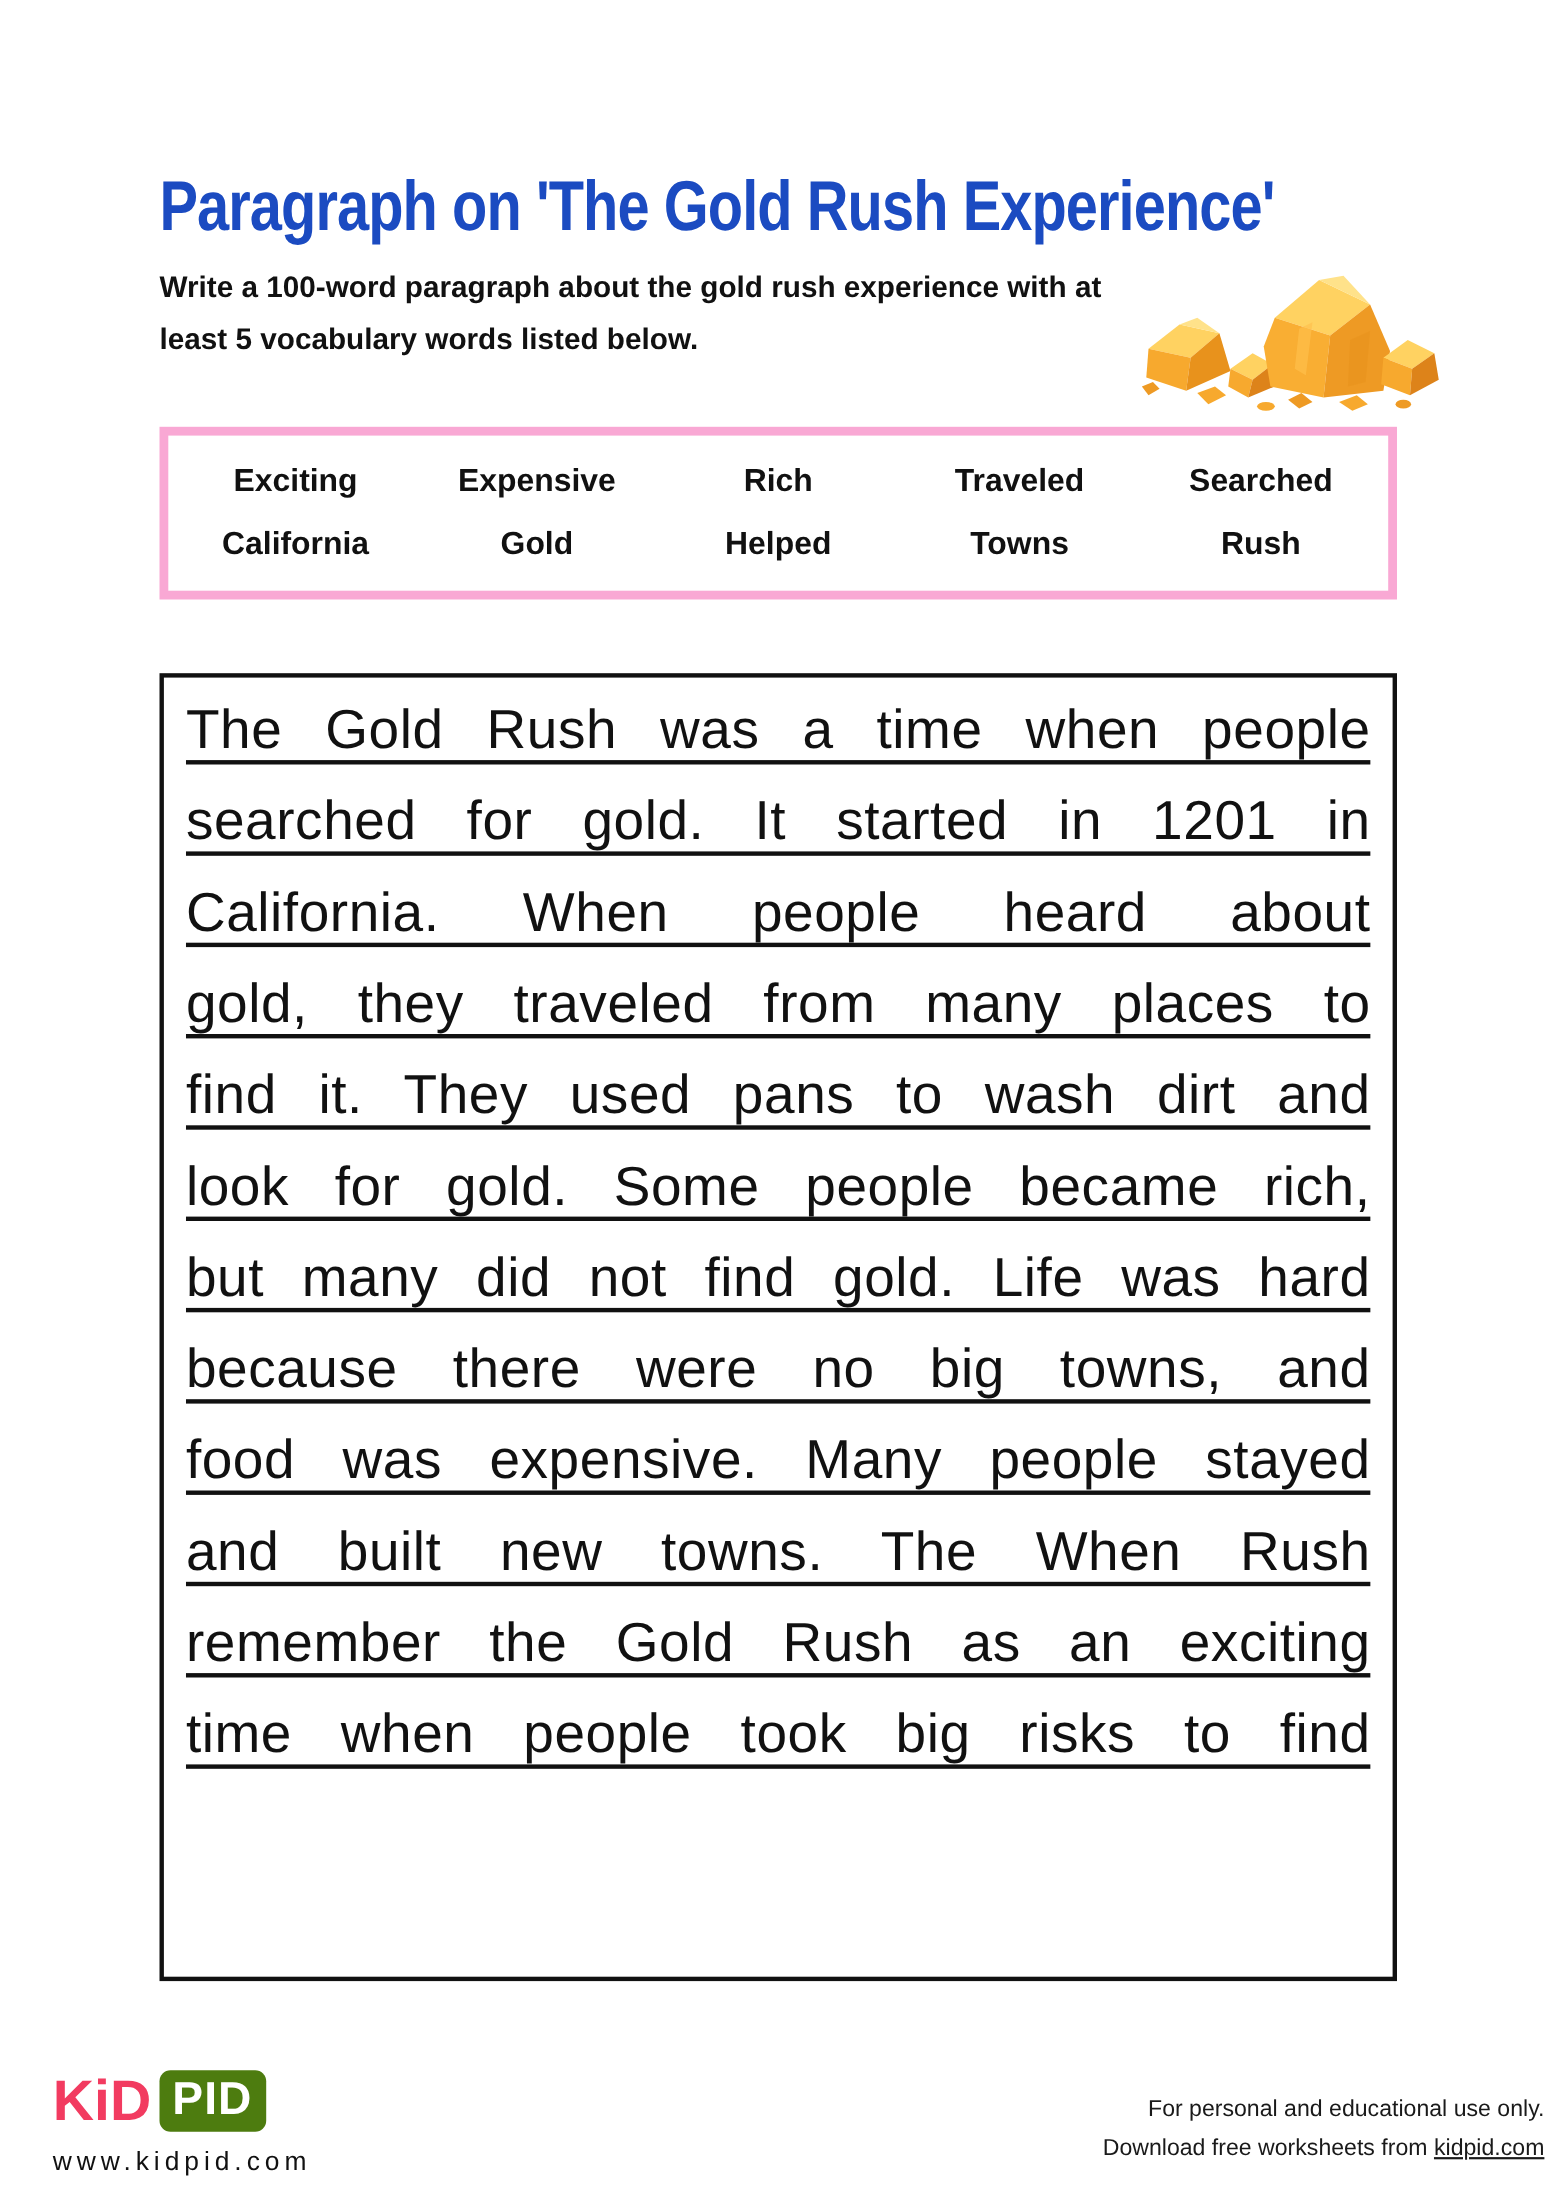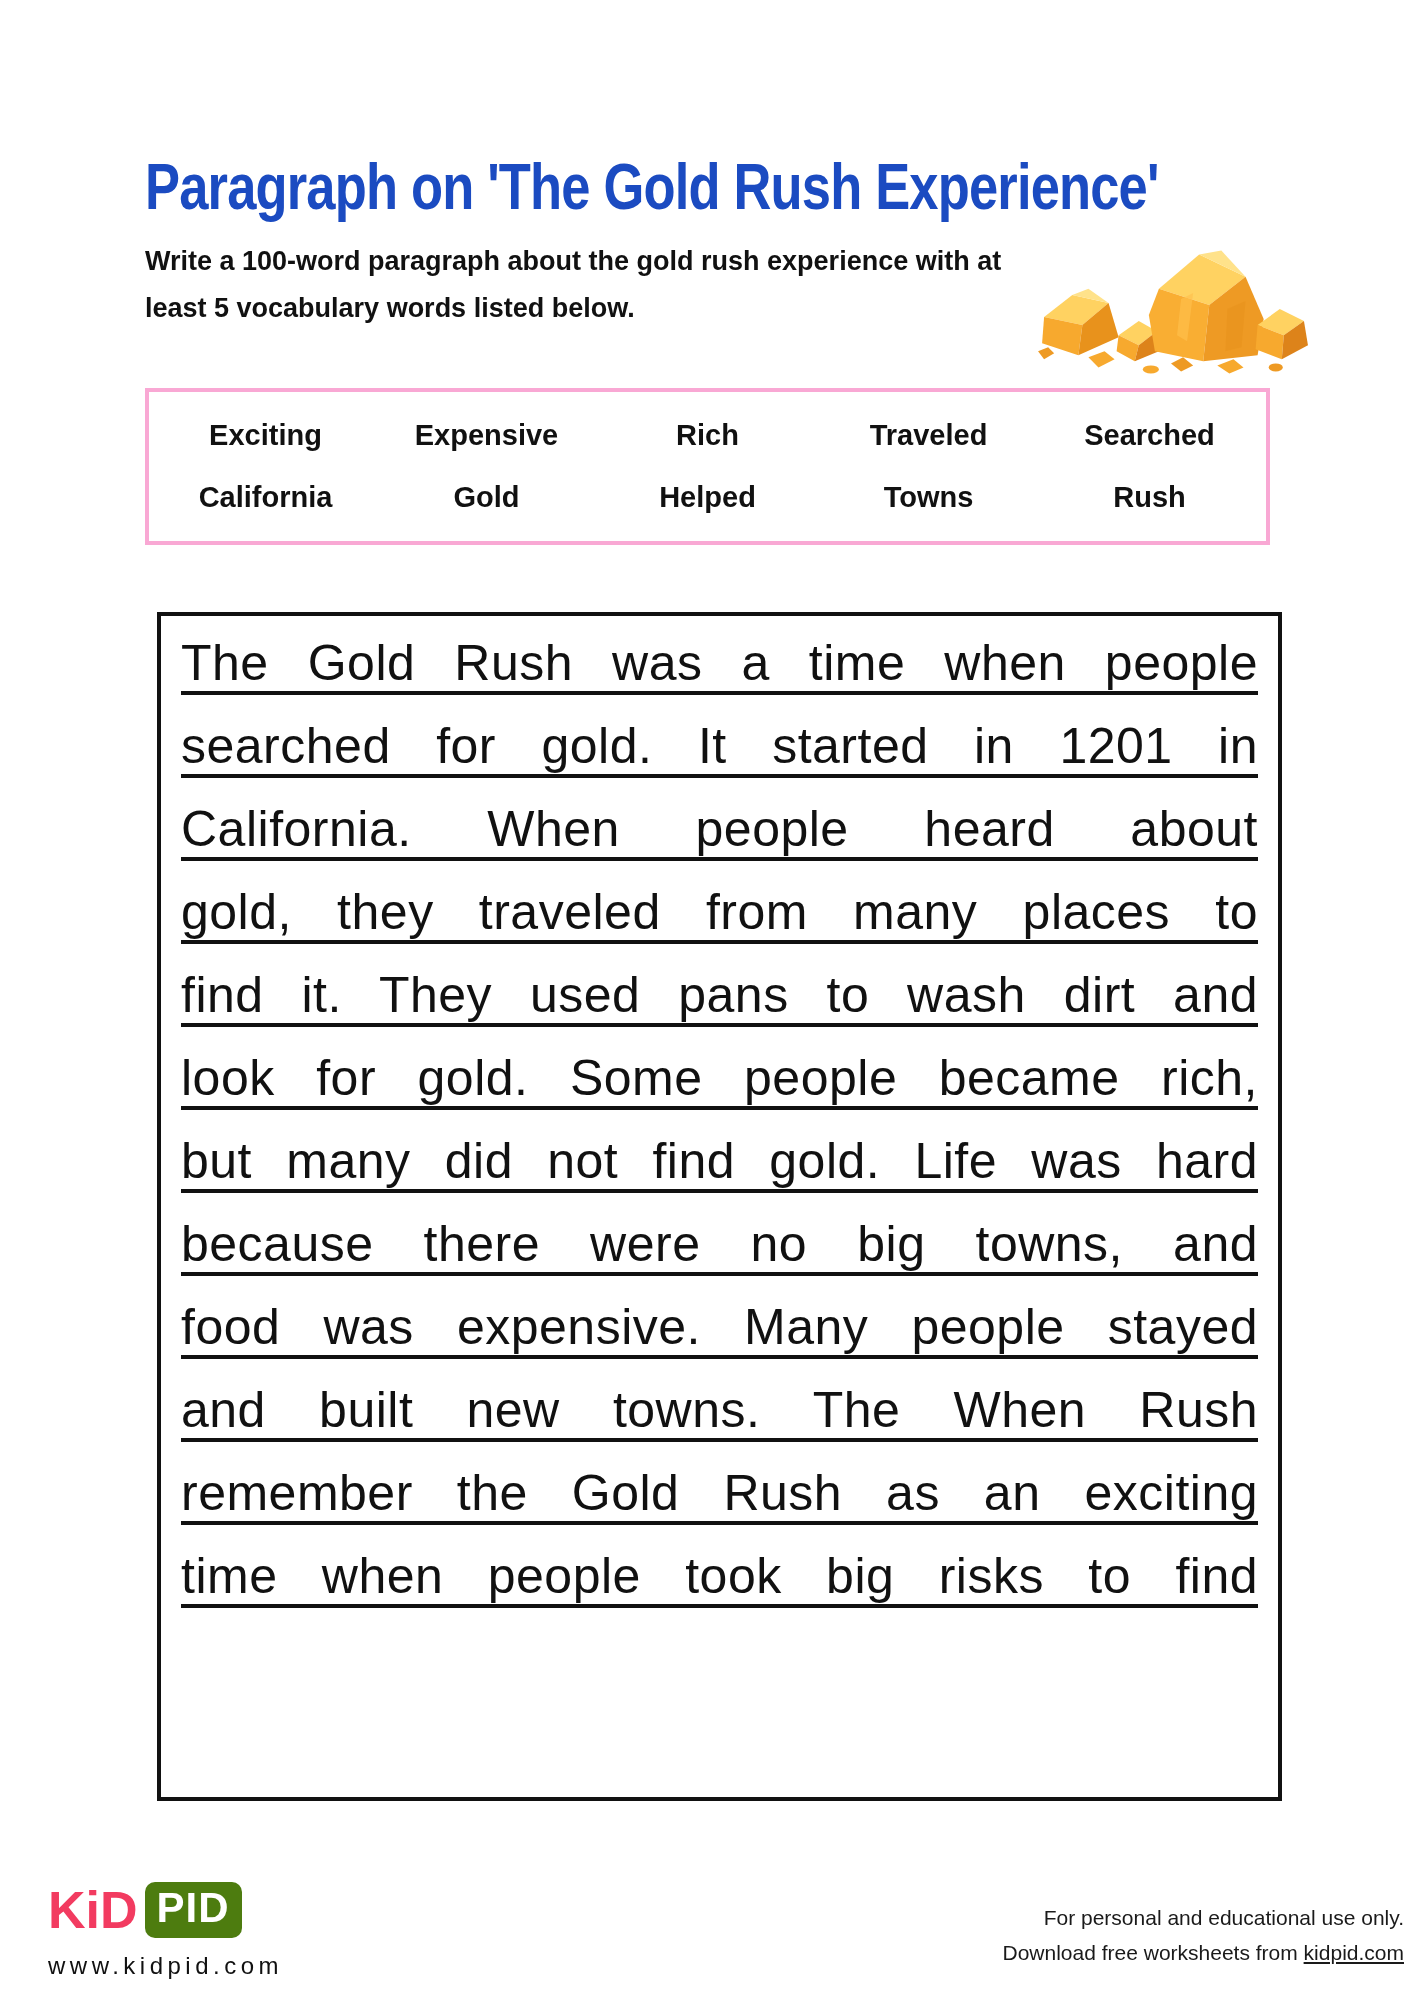--- a/index.html
+++ b/index.html
@@ -46,21 +46,21 @@
     height: 142px;
   }
 
   
   .vocab-box {
     position: absolute;
     left: 145px;
     top: 388px;
     width: 1125px;
     height: 157px;
-    border: 4px solid #f9a8d4;
+    border: 8px solid #f9a8d4;
     box-sizing: border-box;
     display: grid;
     grid-template-columns: repeat(5, 1fr);
     grid-template-rows: 1fr 1fr;
     align-items: center;
     justify-items: center;
     padding: 12px 6px;
   }
   .vocab-word {
     font-size: 29px;
@@ -71,21 +71,20 @@
   
   .answer-box {
     position: absolute;
     left: 145px;
     top: 612px;
     width: 1125px;
     height: 1189px;
     border: 4px solid #111111;
     box-sizing: border-box;
     padding: 6px 20px 0 20px;
-    margin-left: 12px;
   }
   .p-line {
     height: 83px;
     line-height: 83px;
     font-size: 50px;
     font-weight: 400;
     color: #111111;
     word-spacing: 10px;
     letter-spacing: 0.5px;
     text-align: justify;

